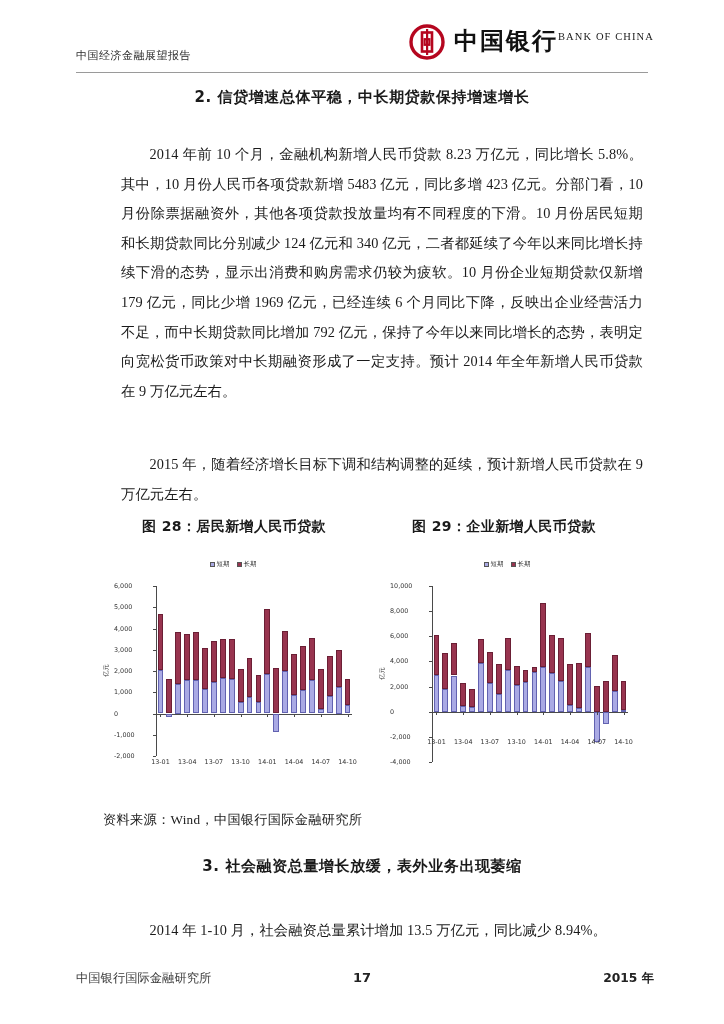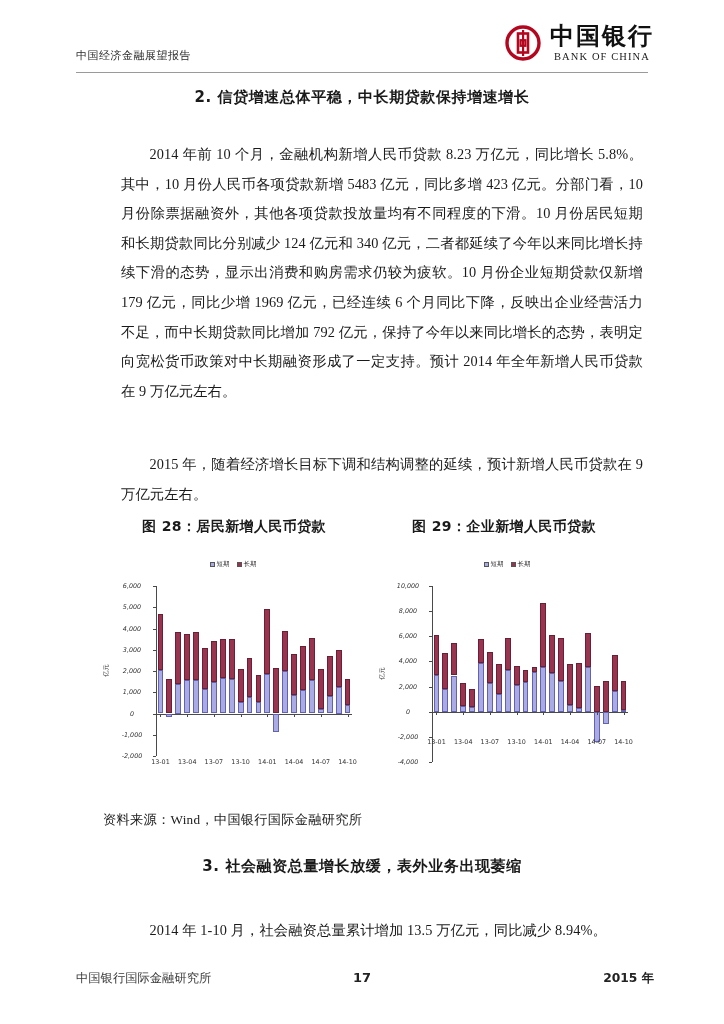--- a/index.html
+++ b/index.html
@@ -24,21 +24,21 @@
   }
   .hdr-rule {
     position: absolute; left: 76px; top: 72px; width: 572px; height: 1px;
     background: #9a9a9a;
   }
   .boc-logo {
     position: absolute; right: 70px; top: 24px;
     display: flex; align-items: center; gap: 9px;
   }
   .boc-mark { width: 36px; height: 36px; position: relative; flex: 0 0 auto; }
-  .boc-wordmark { display: flex; flex-direction: column; align-items: center; }
+  .boc-wordmark { display: flex; flex-direction: row; align-items: flex-start; }
   .boc-cn {
     font-size: 24px; font-weight: 700; color: #111;
     letter-spacing: 2px; line-height: 1.05;
     font-family: "DejaVu Sans", sans-serif;
   }
   .boc-en {
     font-size: 10.5px; color: #1a1a1a; letter-spacing: 1.1px;
     font-family: "Liberation Serif", serif; margin-top: 2px;
   }
 
@@ -77,23 +77,22 @@
     display: flex; justify-content: center; align-items: center; gap: 7px;
     font-size: 6.5px; color: #333;
     font-family: "DejaVu Sans", sans-serif;
   }
   .lg-item { display: flex; align-items: center; gap: 2px; }
   .lg-swatch { width: 5px; height: 5px; border: .5px solid #555; display: inline-block; }
   .plot { position: absolute; }
   .axis-line { position: absolute; background: #4a4a4a; }
   .ytick-lbl {
     position: absolute; right: 0; font-size: 6.4px; color: #333;
-    text-align: center; white-space: nowrap; transform: translateY(-50%);
-    font-family: "DejaVu Sans", sans-serif;
-    font-style: italic;
+    text-align: left; white-space: nowrap; transform: translateY(-50%);
+    font-family: "DejaVu Sans", sans-serif;
   }
   .ytick-mark { position: absolute; height: 1px; width: 3px; background: #4a4a4a; }
   .xtick-lbl {
     position: absolute; font-size: 6.4px; color: #333; white-space: nowrap;
     transform: translateX(-50%);
     font-family: "DejaVu Sans", sans-serif;
   }
   .xtick-mark { position: absolute; width: 1px; height: 3px; background: #4a4a4a; }
   .ylabel {
     position: absolute; font-size: 6.2px; color: #333;

